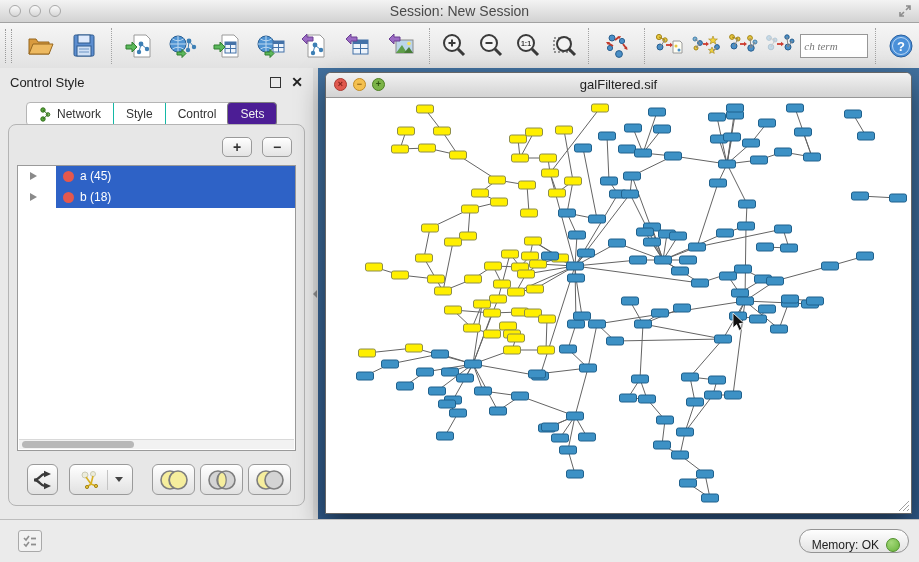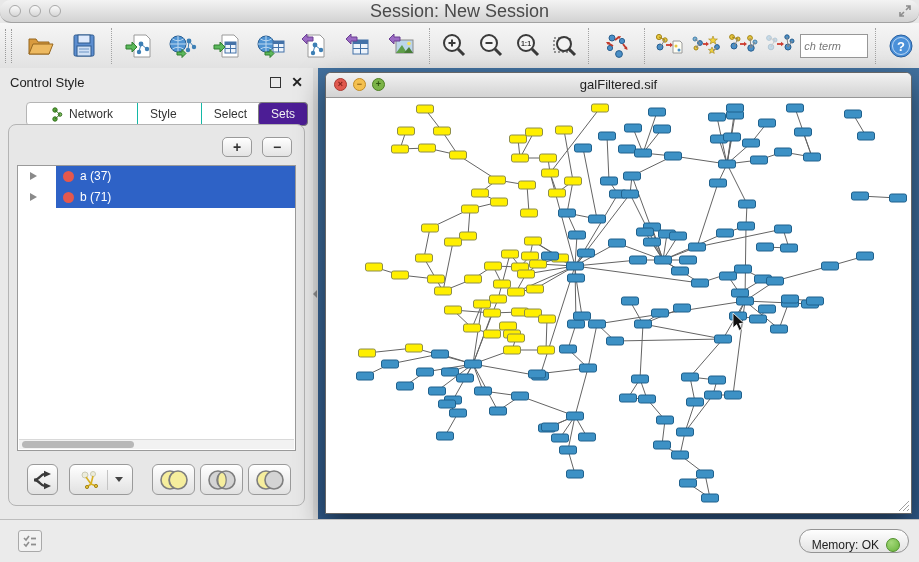--- a/index.html
+++ b/index.html
@@ -2,47 +2,47 @@
 <html><head>
 <meta charset="utf-8">
 <style>
   html,body{margin:0;padding:0;}
   #app{position:relative;width:919px;height:562px;overflow:hidden;
        font-family:"Liberation Sans",sans-serif;background:#e8e8e8;
        -webkit-font-smoothing:antialiased;}
   
   .titlebar{position:absolute;left:0;top:0;right:0;height:22px;
     background:linear-gradient(#f3f3f3,#d2d2d2);border-bottom:1px solid #a2a2a2;
-    text-align:center;line-height:22px;font-size:18px;color:#4a4a4a;border-radius:11px;}
+    text-align:center;line-height:22px;font-size:14px;color:#4a4a4a;}
   .lights{position:absolute;left:9px;top:5px;display:flex;gap:8px;}
   .light{width:12px;height:12px;border-radius:50%;
     background:linear-gradient(#fbfbfb,#d6d6d6);border:1px solid #a8a8a8;box-sizing:border-box;}
   .fsbtn{position:absolute;right:6px;top:3px;width:16px;height:16px;}
   
   .toolbar{position:absolute;left:0;top:23px;right:0;height:45px;
     background:linear-gradient(#f6f6f6,#e2e2e2);border-bottom:1px solid #9f9f9f;
     display:flex;align-items:center;}
   .tb-handle{width:5px;height:34px;border-left:1px dotted #9a9a9a;border-right:1px dotted #9a9a9a;margin:0 6px 0 5px;}
   .tbtn{width:44px;height:40px;background:transparent;border:0;padding:0;
     display:flex;align-items:center;justify-content:center;}
   .tbtn-sm{width:37px;}
   .tsep{width:1px;height:36px;border-left:1px dotted #a3a3a3;margin:0 5px;}
   .search-box{width:60px;height:20px;border:1px solid #979797;background:#fff;
     font-style:italic;font-size:11px;color:#777;padding:1px 3px;margin:0 2px;
-    font-family:Liberation Sans, sans-serif;}
+    font-family:Liberation Serif, serif;}
   
   .control-panel{position:absolute;left:0;top:68px;width:313px;bottom:42px;
     background:#e9e9e9;border-right:1px solid #bdbdbd;}
   .cp-header{position:relative;height:30px;line-height:30px;padding-left:10px;
     font-size:13px;color:#222;}
   .cp-float{position:absolute;right:32px;top:9px;width:9px;height:9px;border:1.5px solid #333;}
   .cp-close{position:absolute;right:10px;top:4px;font-size:14px;font-weight:bold;color:#222;line-height:20px;}
   .tabs{position:absolute;left:26px;top:34px;height:22px;display:flex;align-items:stretch;
     background:#fff;border:1px solid #b5b5b5;border-radius:4px;font-size:12px;color:#333;}
-  .tab{display:flex;align-items:center;padding:0 12px;position:relative;margin-left:12px;}
+  .tab{display:flex;align-items:center;padding:0 12px;position:relative;}
   .tab + .tab{border-left:1px solid #14b8a6;}
   .tab.selected{background:#4c1d95;color:#f2f2f2;border-radius:4px;margin:-1px;
     border:1px solid #7f7f7f;}
   .tab .ticon{margin-right:6px;}
   .cp-body{position:absolute;left:8px;right:8px;top:56px;bottom:14px;
     background:#e7e7e7;border:1px solid #b4b4b4;border-radius:8px;}
   .pm-row{position:absolute;top:12px;right:12px;display:flex;gap:10px;}
   .pm-btn{width:30px;height:20px;border:1px solid #9a9a9a;border-radius:5px;
     background:linear-gradient(#ffffff,#e3e3e3);font-size:14px;font-weight:bold;color:#333;
     line-height:17px;text-align:center;padding:0;}
@@ -356,45 +356,45 @@
           <circle cx="9" cy="7.5" r="1.8" fill="#7fbf62" stroke="#367020"></circle>
           <line x1="4" y1="3" x2="9" y2="7.5" stroke="#367020"></line>
           <line x1="4" y1="12" x2="9" y2="7.5" stroke="#367020"></line>
         </svg>
         <span>Network</span>
       </div>
       <div class="tab">
         <span>Style</span>
       </div>
       <div class="tab">
-        <span>Select</span>
+        <span>Control</span>
       </div>
       <div class="tab selected">
         <span>Sets</span>
       </div>
     </div>
 
     <div class="cp-body">
       <div class="pm-row">
         <button class="pm-btn">+</button>
         <button class="pm-btn">−</button>
       </div>
 
       <div class="setlist">
         <div class="setrow">
           <div class="hl"></div>
           <span class="tri"></span>
           <span class="dot"></span>
-          <span class="lbl">a (37)</span>
+          <span class="lbl">a (45)</span>
         </div>
         <div class="setrow">
           <div class="hl"></div>
           <span class="tri"></span>
           <span class="dot"></span>
-          <span class="lbl">b (71)</span>
+          <span class="lbl">b (18)</span>
         </div>
         <div class="hscroll">
           <div class="hthumb"></div>
         </div>
       </div>
 
       <div class="btn-row">
         <button class="gbtn gb1">
           <svg width="22" height="22" viewBox="0 0 22 22">
             <path d="M2 11 C8 11 8 5 13 5" fill="none" stroke="#3a3a3a" stroke-width="2.4"></path>

